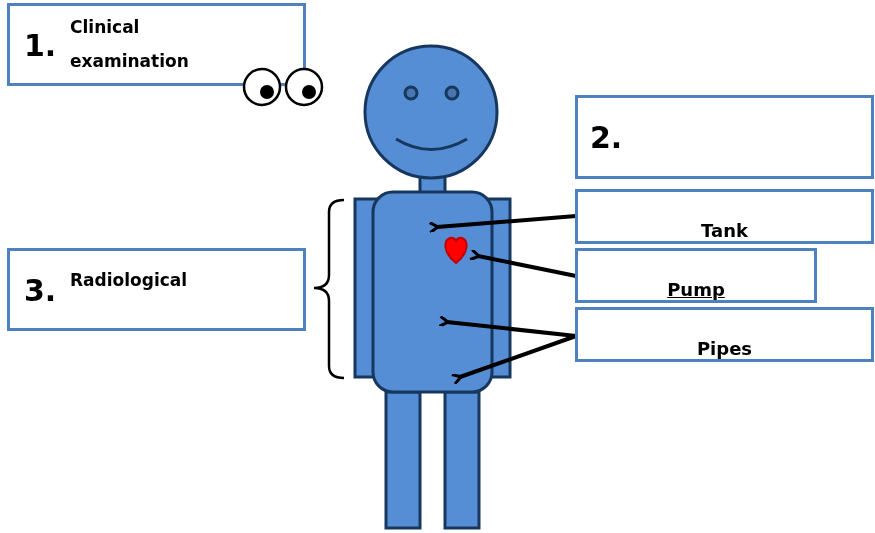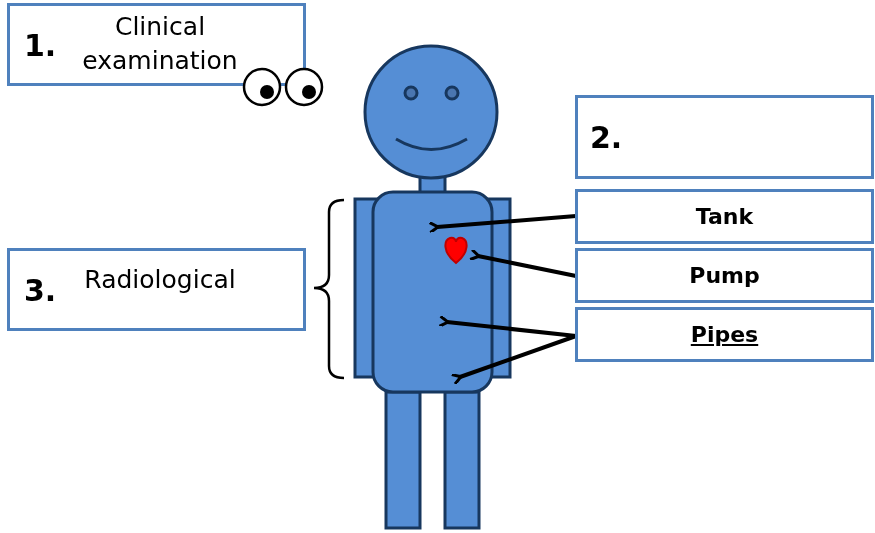--- a/index.html
+++ b/index.html
@@ -1,22 +1,22 @@
 <!DOCTYPE html>
 <html><head>
   <meta charset="utf-8">
   <style>
     html, body { margin: 0; padding: 0; background: #ffffff; }
     body { width: 875px; height: 533px; position: relative; overflow: hidden;
            font-family: "DejaVu Sans", "Liberation Sans", sans-serif; }
     .box { position: absolute; box-sizing: border-box; border: 3px solid #4f81bd;
            background: #ffffff; color: #000; font-weight: bold; }
     .num { position: absolute; font-size: 30px; font-weight: bold; }
-    .lbl { position: absolute; text-align: center; font-size: 25px; line-height: 34px; font-weight: normal; }
-    .single { display: flex; align-items: center; justify-content: center; font-size: 22px; }
+    .lbl { position: absolute; text-align: left; font-size: 17px; line-height: 34px; font-weight: bold; }
+    .single { display: flex; align-items: flex-end; justify-content: center; font-size: 18px; }
     svg.fig { position: absolute; left: 0; top: 0; }
   </style>
 </head>
 <body>
 
 <svg class="fig" width="875" height="533" viewBox="0 0 875 533">
   <defs>
     <marker id="ah" markerWidth="10" markerHeight="10" refX="2" refY="5" orient="auto" markerUnits="userSpaceOnUse">
       <path d="M9,0 L1,5 L9,10" fill="none" stroke="#000" stroke-width="3"></path>
     </marker>
@@ -62,24 +62,24 @@
   <circle cx="309" cy="92" r="7" fill="#000"></circle>
 </svg>
 
 <div class="box" style="left:575px;top:95px;width:299px;height:84px;">
   <div class="num" style="left:12px;top:22px;">2.</div>
 </div>
 
 <div class="box single" style="left:575px;top:189px;width:299px;height:55px;">
   <span>Tank</span>
 </div>
-<div class="box single" style="left:575px;top:248px;width:299px;height:55px;">
+<div class="box single" style="left:575px;top:248px;width:242px;height:55px;text-decoration:underline;">
   <span>Pump</span>
 </div>
-<div class="box single" style="left:575px;top:307px;width:299px;height:55px;text-decoration:underline;">
+<div class="box single" style="left:575px;top:307px;width:299px;height:55px;">
   <span>Pipes</span>
 </div>
 
 <div class="box" style="left:7px;top:248px;width:299px;height:83px;">
   <div class="num" style="left:14px;top:22px;">3.</div>
   <div class="lbl" style="left:60px;top:12px;width:180px;">
     <div>Radiological</div>
   </div>
 </div>
 

